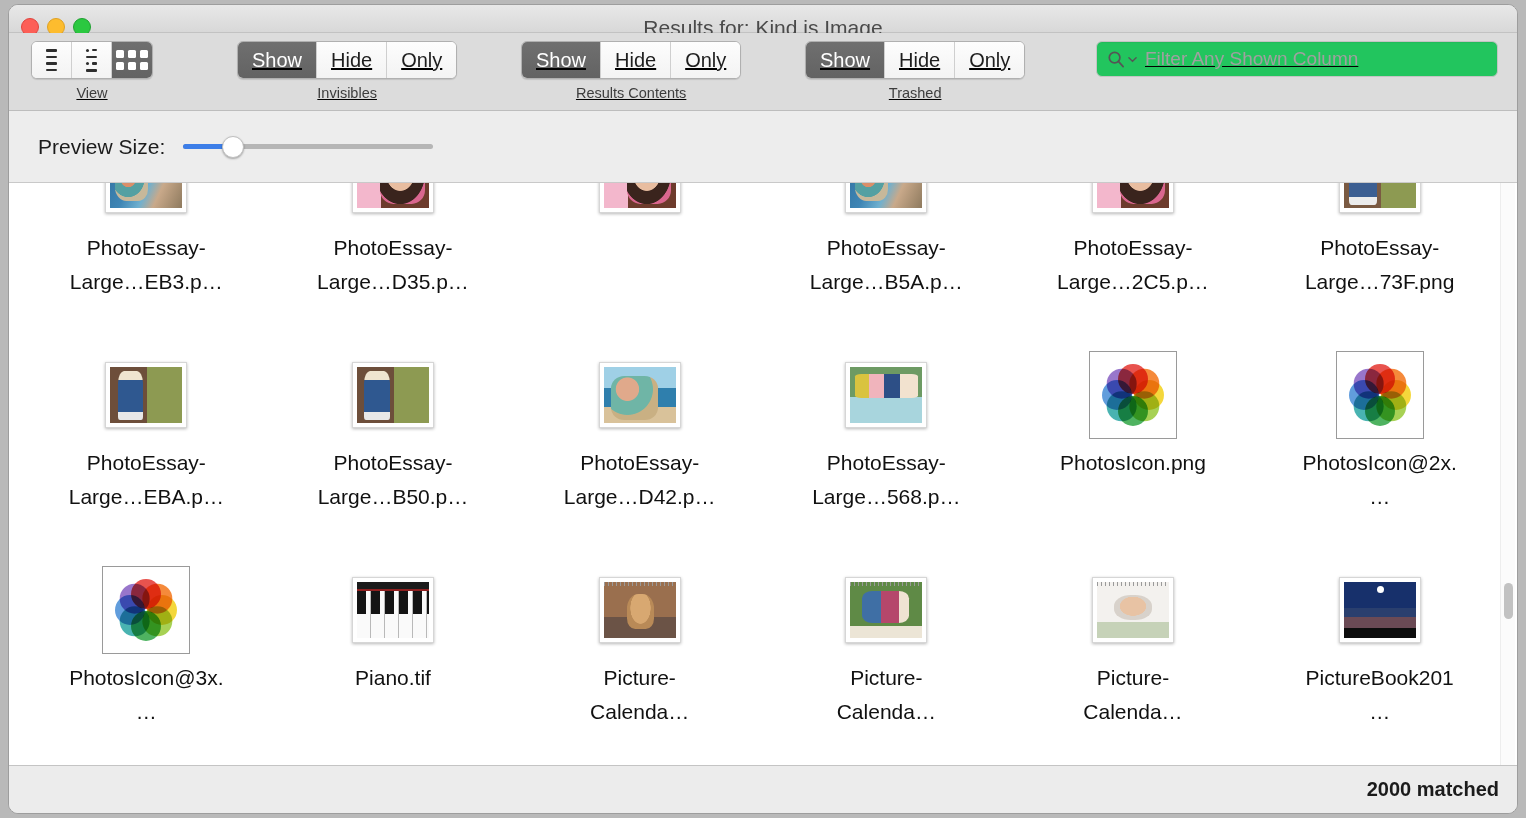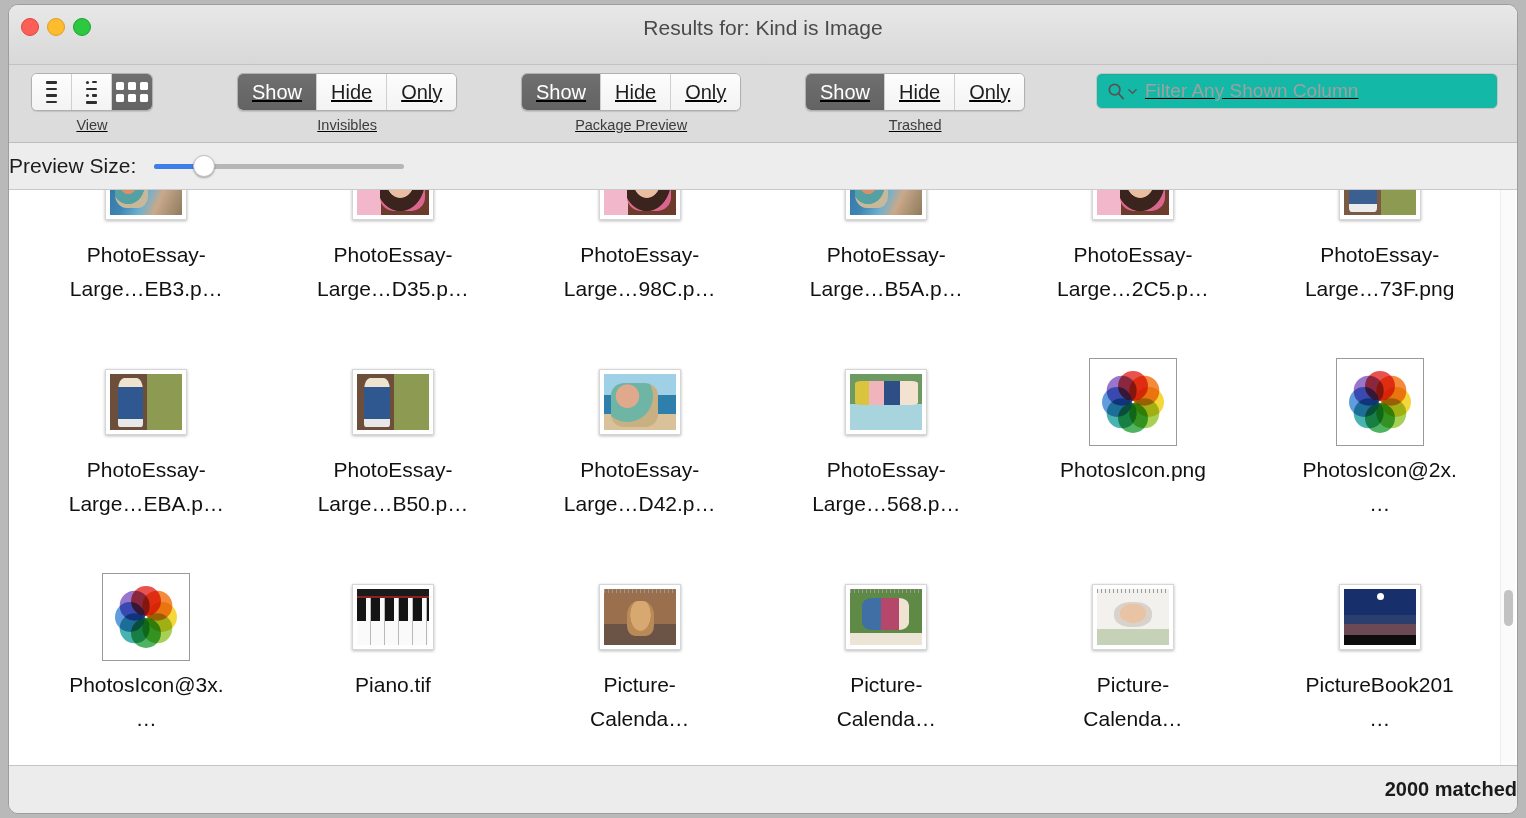--- a/index.html
+++ b/index.html
@@ -16,21 +16,21 @@
     background: #ececec;
     border-radius: 10px;
     overflow: hidden;
     border: 1px solid #9d9d9d;
     display: flex;
     flex-direction: column;
   }
 
   
   .titlebar {
-    height: 60px;
+    height: 28px;
     position: relative;
     background: linear-gradient(to bottom, #e8e8e8, #d8d8d8);
     border-bottom: 1px solid #c2c2c2;
     flex: 0 0 auto;
   }
   .traffic {
     position: absolute; left: 12px; top: 13px;
     display: flex; gap: 8px;
   }
   .light { width: 18px; height: 18px; border-radius: 50%; }
@@ -92,42 +92,42 @@
   .hier .r { display:flex; align-items:center; gap:3px; }
   .hier .r b { width:3px; height:3px; background:#2e2e2e; border-radius:50%; display:block; }
   .hier .r i { display:block; height:2.5px; background:#2e2e2e; border-radius:1px; flex:1; }
   .hier .r.full i { margin-left:0; }
   .gridicon { display:grid; grid-template-columns: repeat(3, 8px); grid-template-rows: repeat(2, 8px); gap:4px; }
   .gridicon s { display:block; background:#fff; border-radius:1.5px; }
 
   
   .searchfield {
     width: 402px; height: 36px;
-    background: #14b8a6;
+    background: #22c55e;
     border: 1px solid #c4c4c4;
     border-radius: 6px;
     display: flex; align-items: center;
     padding: 0 10px;
     box-shadow: inset 0 1px 1px rgba(0,0,0,0.05);
   }
   .searchfield .magn { display:flex; align-items:center; gap:2px; margin-right:8px; }
   .searchfield input {
     border: none; outline: none; background: transparent;
     font-family: "Liberation Sans", sans-serif;
     font-size: 19px; color: #222; width: 100%;
   }
   .searchfield input::placeholder { color: #a0a0a0; }
 
   
   .sizebar {
-    height: 47px;
+    height: 72px;
     background: #ededed;
     border-bottom: 1px solid #c9c9c9;
     display: flex; align-items: center;
-    padding-left: 0;
+    padding-left: 29px;
     flex: 0 0 auto;
   }
   .sizebar .lbl { font-size: 21px; color: #1c1c1c; margin-right: 18px; }
   .slider { position: relative; width: 250px; height: 20px; display:flex; align-items:center; }
   .slider .track {
     position:absolute; left:0; right:0; height: 5px;
     background: #b6b6b6; border-radius: 3px;
   }
   .slider .fill {
     position:absolute; left:0; height: 5px; width: 20%;
@@ -254,20 +254,21 @@
     top: 400px; height: 36px;
     background: #c2c2c2; border-radius: 5px;
   }
 
   
   .statusbar {
     height: 48px;
     background: #ececec;
     border-top: 1px solid #c4c4c4;
     display: flex; align-items: center; justify-content: flex-end;
+    padding-right: 18px;
     flex: 0 0 auto;
   }
   .statusbar .matched {
     font-size: 20px; font-weight: bold; color: #1b1b1b;
   }
 </style>
 </head>
 <body>
 
 <div class="window">
@@ -333,21 +334,21 @@
       </div>
       <div class="caption">Invisibles</div>
     </div>
 
     <div class="tgroup" style="left:512px;">
       <div class="seg">
         <div class="segbtn active">Show</div>
         <div class="segbtn">Hide</div>
         <div class="segbtn">Only</div>
       </div>
-      <div class="caption">Package Preview</div>
+      <div class="caption">Results Contents</div>
     </div>
 
     <div class="tgroup" style="left:796px;">
       <div class="seg">
         <div class="segbtn active">Show</div>
         <div class="segbtn">Hide</div>
         <div class="segbtn">Only</div>
       </div>
       <div class="caption">Trashed</div>
     </div>
@@ -395,21 +396,20 @@
             </div>
           </div>
           <div class="fname">PhotoEssay-Large…D35.p…</div>
         </div>
         <div class="cell">
           <div class="thumb-box">
             <div class="photo-frame">
               <div class="img a-baby" style="width: 72px; height: 56px;"></div>
             </div>
           </div>
-          <div class="fname">PhotoEssay-Large…98C.p…</div>
         </div>
         <div class="cell">
           <div class="thumb-box">
             <div class="photo-frame">
               <div class="img a-cliff" style="width: 72px; height: 56px;"></div>
             </div>
           </div>
           <div class="fname">PhotoEssay-Large…B5A.p…</div>
         </div>
         <div class="cell">

